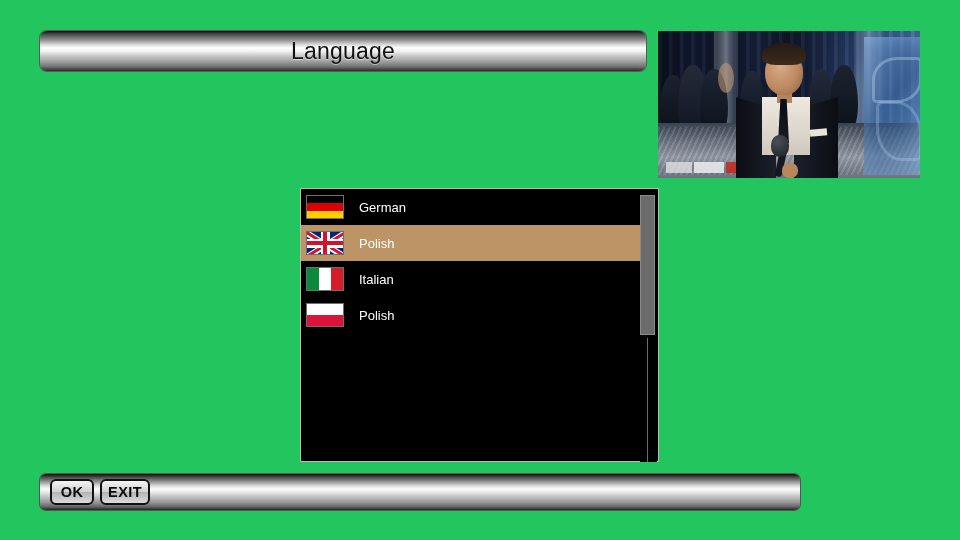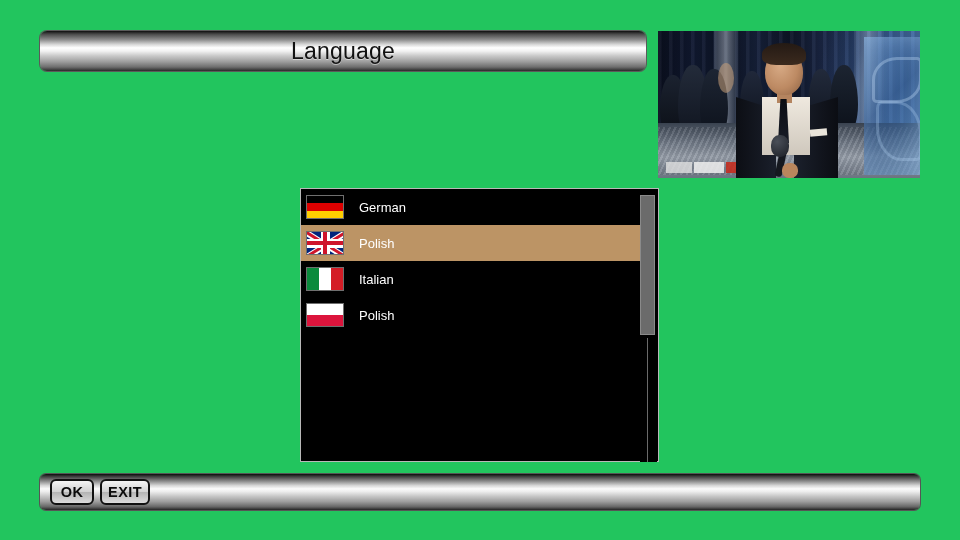--- a/index.html
+++ b/index.html
@@ -148,21 +148,21 @@
   .gb-hr{left:0;top:8.7px;width:36px;height:4.6px;background:#cf142b;}
 
   
   #scroll-track{position:absolute;right:1px;top:1px;width:17px;height:272px;background:#000;}
   #scroll-thumb{position:absolute;right:2px;top:5px;width:15px;height:140px;
     background:#6b6b6b;border:1px solid #8a8a8a;box-sizing:border-box;}
   #scroll-line{position:absolute;right:9px;top:148px;width:1px;height:124px;background:#6a6a6a;}
 
   
   #bottom-bar{
-    position:absolute;left:40px;top:474px;width:880px;height:36px;border-radius:6px;
+    position:absolute;left:40px;top:474px;width:760px;height:36px;border-radius:6px;
     background:linear-gradient(to bottom,
       #0c0c0c 0%, #3e3e3e 7%, #8c8c8c 20%, #d6d6d6 32%,
       #fbfbfb 41%, #ededed 49%, #c6c6c6 62%,
       #9c9c9c 77%, #666 91%, #242424 100%);
     box-shadow:0 0 0 1px #555;
   }
   .bar-btn{
     position:absolute;top:5px;height:26px;border-radius:6px;box-sizing:border-box;
     border:2px solid #111;
     background:linear-gradient(to bottom,#f4f4f4,#d2d2d2 48%,#b4b4b4 52%,#dcdcdc 100%);

